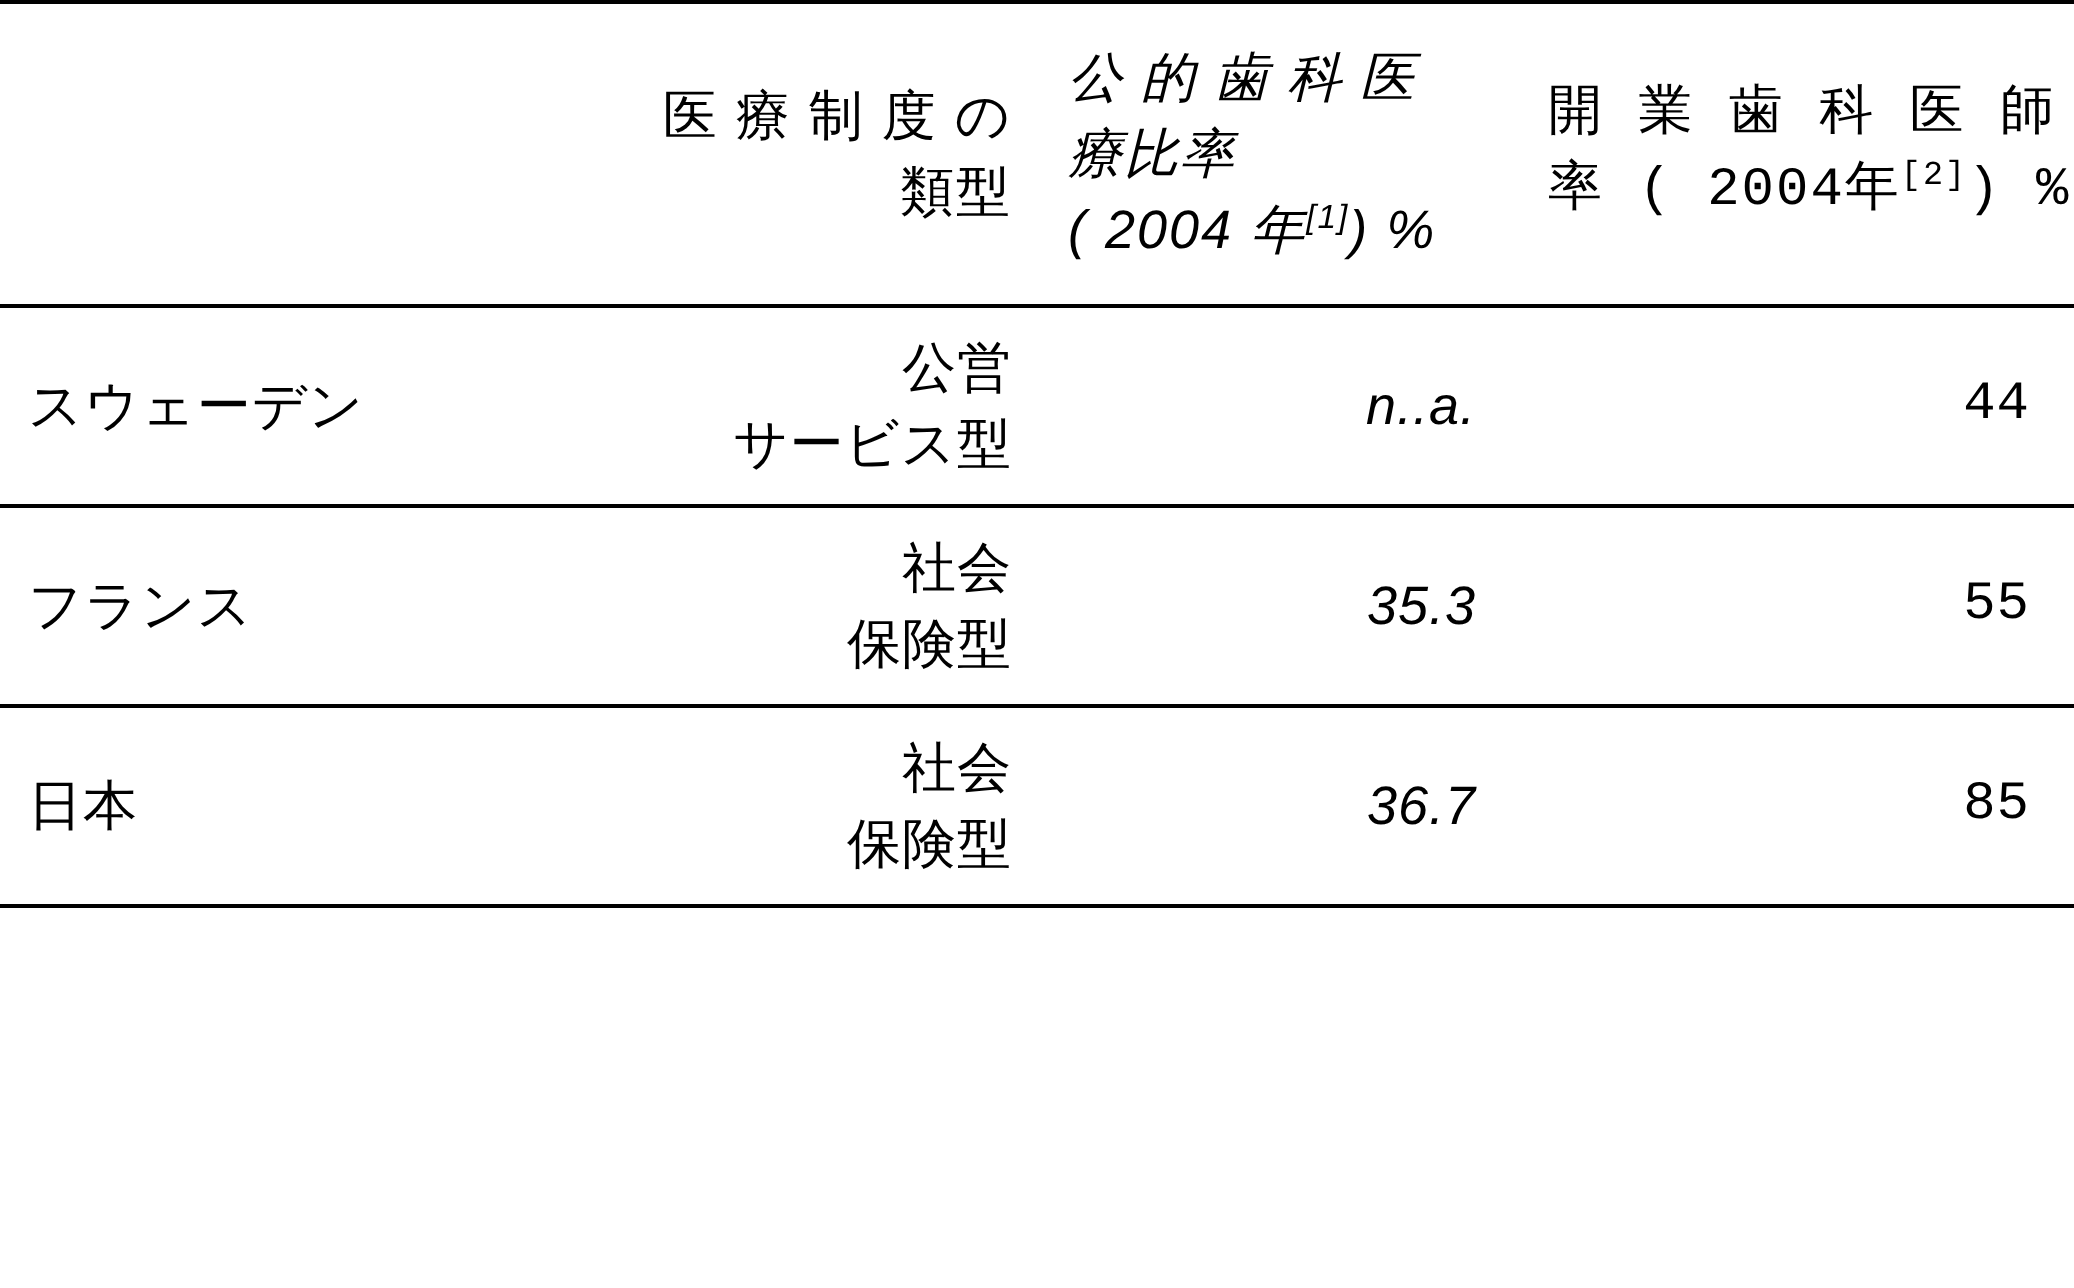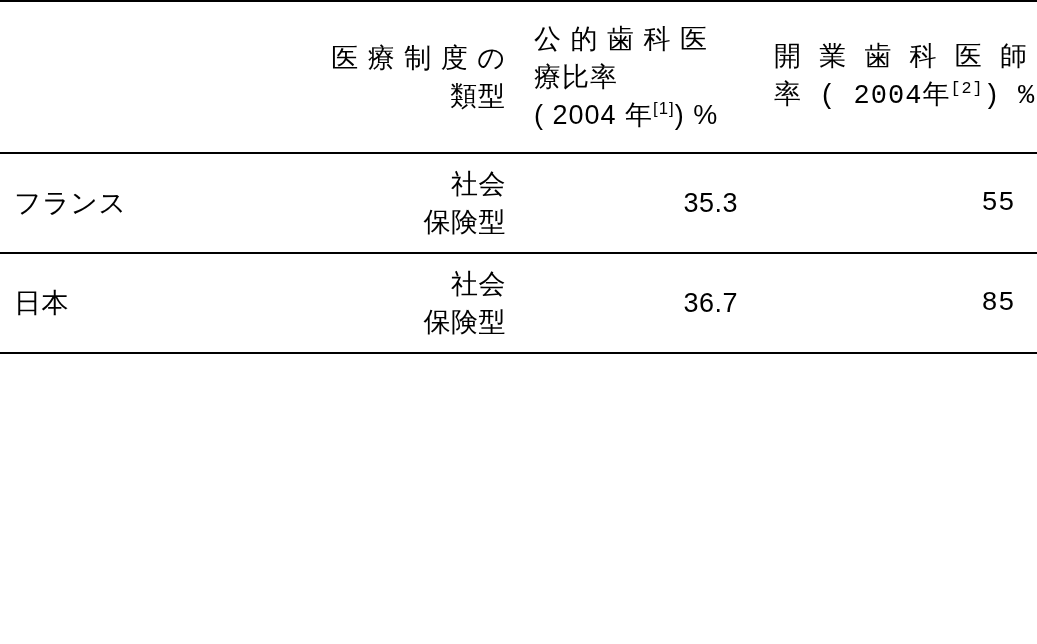--- a/index.html
+++ b/index.html
@@ -45,20 +45,21 @@
     font-size: 27px;
     line-height: 1.42;
     font-weight: normal;
   }
   td.col1, th.col1 {
     border-left: 2px solid #000000;
     text-align: right;
   }
   td.col2, th.col2 {
     border-left: 2px solid #000000;
+    font-style: italic;
   }
   td.col3, th.col3 {
     border-left: 2px solid #000000;
     border-right: 2px solid #000000;
     font-family: Liberation Mono, monospace;
   }
   th.col0, td.col0 {
     border-left: 2px solid #000000;
   }
   .head-cell {
@@ -123,20 +124,37 @@
           <div class="cell">
             <span class="nowrap-line">開 業 歯 科 医 師</span>
             <span class="nowrap-line"><span>率 ( 2004年</span><sup>[2]</sup><span>) %</span></span>
           </div>
         </th>
       </tr>
     </thead>
     <tbody>
       <tr class="body-row">
         <td class="row-label col0">
+          <div class="cell">スウェーデン</div>
+        </td>
+        <td class="type-cell col1">
+          <div class="cell">
+            <span class="nowrap-line">公営</span>
+            <span class="nowrap-line">サービス型</span>
+          </div>
+        </td>
+        <td class="num-cell col2">
+          <div class="cell"><span>n..a.</span><sup></sup></div>
+        </td>
+        <td class="num-cell col3">
+          <div class="cell">44</div>
+        </td>
+      </tr>
+      <tr class="body-row">
+        <td class="row-label col0">
           <div class="cell">フランス</div>
         </td>
         <td class="type-cell col1">
           <div class="cell">
             <span class="nowrap-line">社会</span>
             <span class="nowrap-line">保険型</span>
           </div>
         </td>
         <td class="num-cell col2">
           <div class="cell"><span>35.3</span><sup></sup></div>

